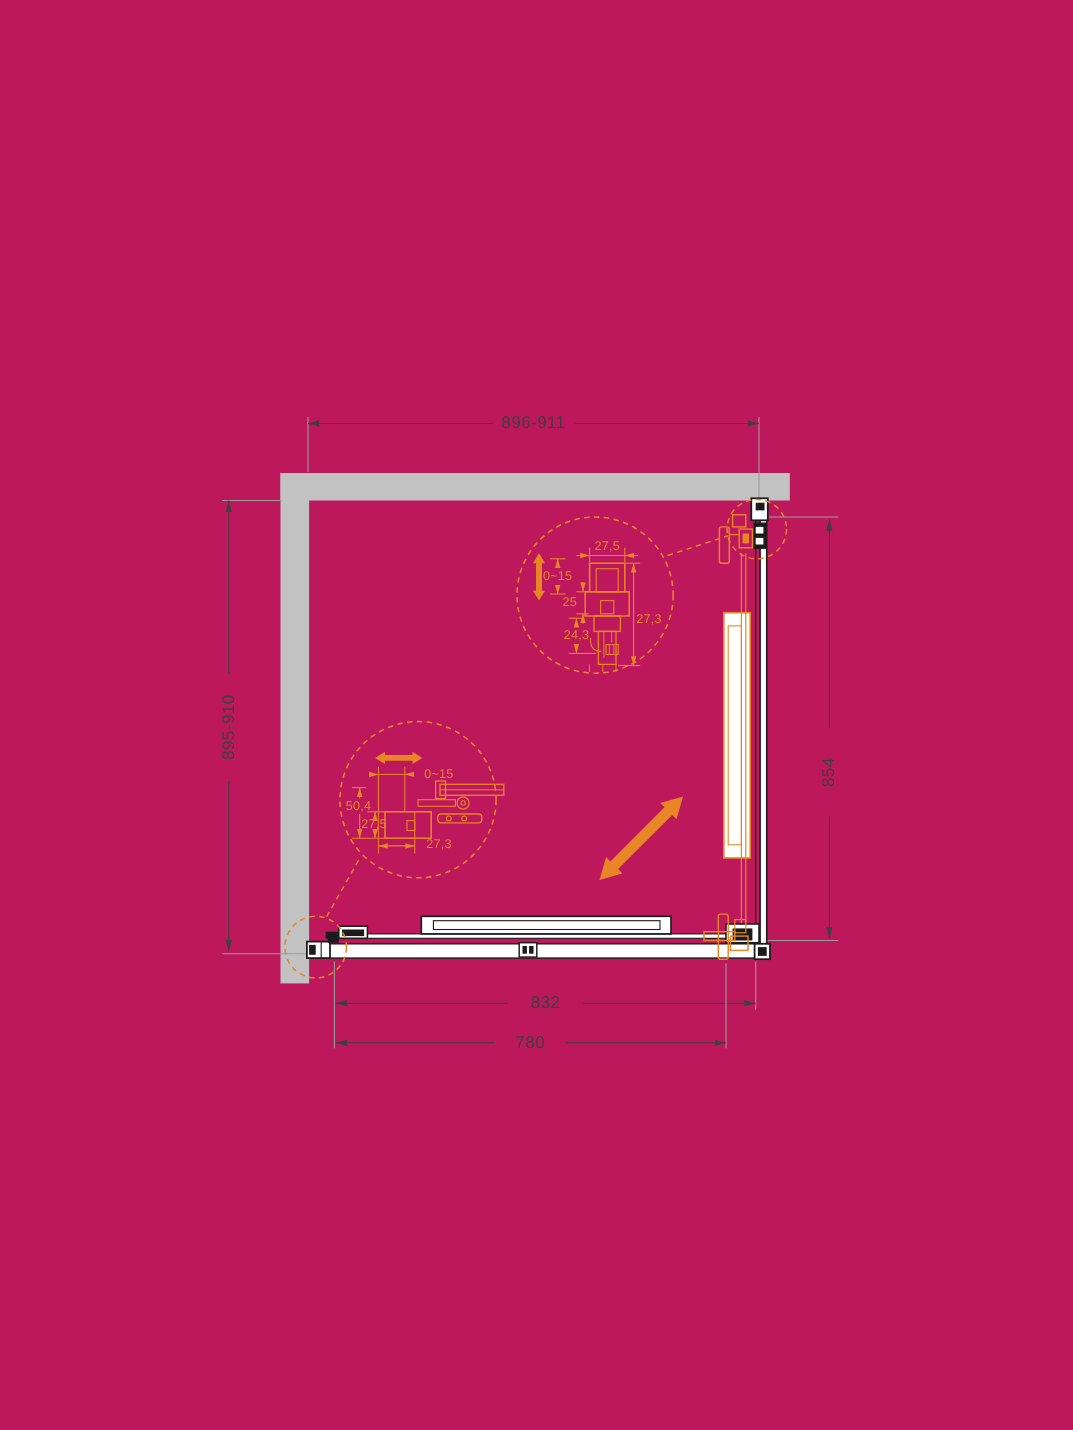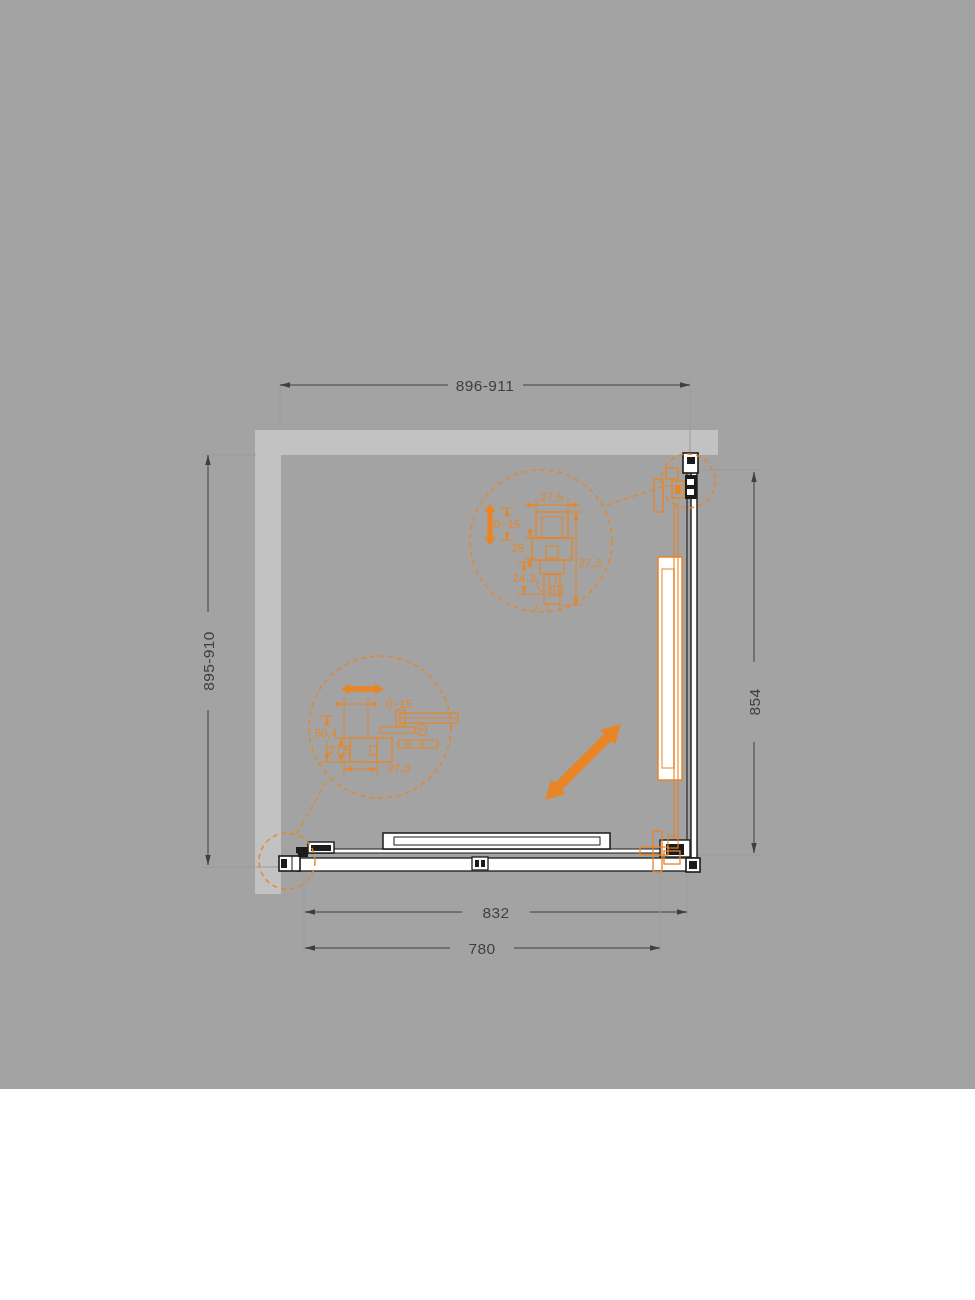--- a/index.html
+++ b/index.html
@@ -1,16 +1,16 @@
 <!DOCTYPE html>
 <html><head>
 <meta charset="utf-8">
 <style>
   html,body{margin:0;padding:0;background:#ffffff;}
-  .stage{position:relative;width:975px;height:1089px;background:#a3a3a3;overflow:hidden;}
+  .stage{position:relative;width:975px;height:1300px;background:#be185d;overflow:hidden;}
   svg{position:absolute;left:0;top:0;}
   .wall{fill:#C2C2C2;stroke:none;}
   .ext{stroke:#9b9b9b;stroke-width:1;fill:none;}
   .dim{stroke:#3f3f3f;stroke-width:1;fill:none;}
   .blk{stroke:#1b1b1b;fill:none;}
   .blkw{stroke:#1b1b1b;fill:#ffffff;}
   .blkf{fill:#1b1b1b;stroke:none;}
   .org{stroke:#E88527;fill:none;}
   .orgw{stroke:#E88527;fill:#ffffff;}
   .orgf{fill:#E88527;stroke:none;}

